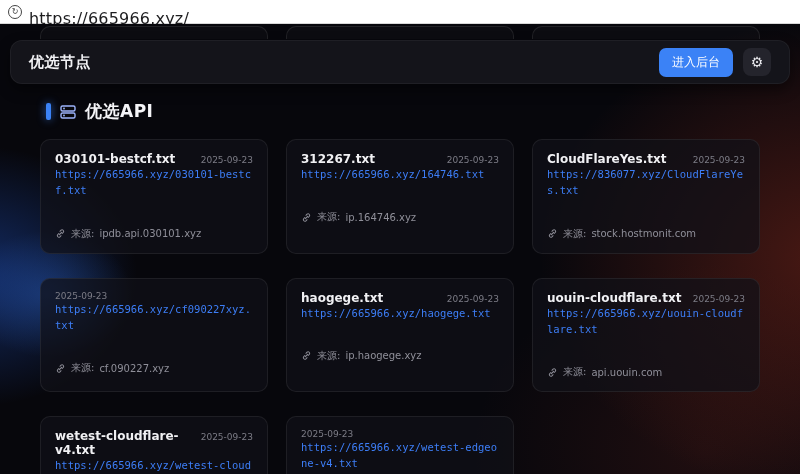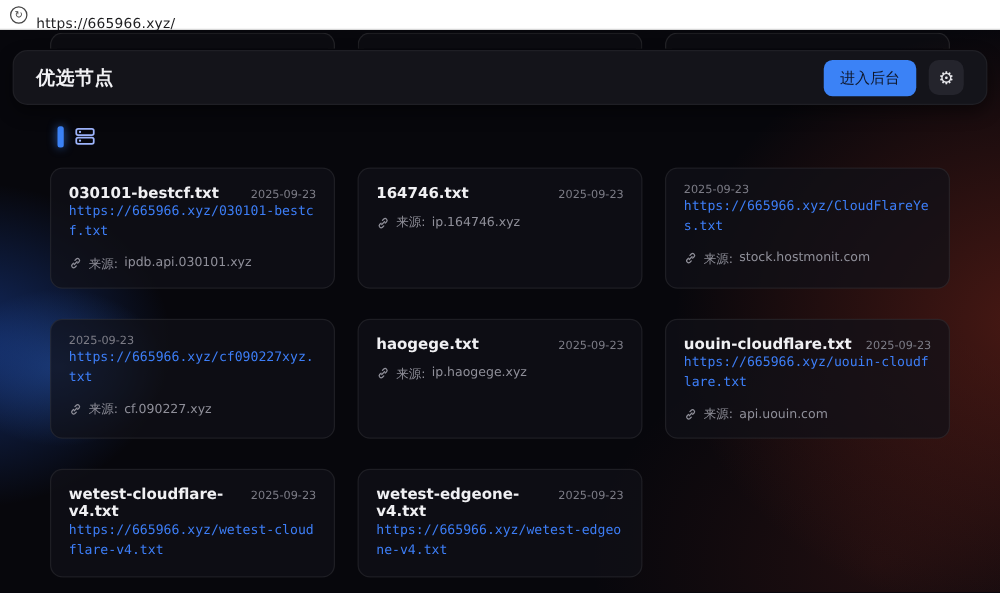--- a/index.html
+++ b/index.html
@@ -4,21 +4,21 @@
 <style>
   * { margin:0; padding:0; box-sizing:border-box; }
   html,body { width:800px; height:474px; overflow:hidden; background:#07070c;
     font-family:"DejaVu Sans","Liberation Sans",sans-serif; }
 
   
   .browser-bar { height:24px; background:#ffffff; border-bottom:1px solid #d8d8d8;
     display:flex; align-items:center; padding:0 8px; gap:7px; }
   .site-info { width:14px; height:14px; border-radius:50%; border:1.5px solid #444;
     display:flex; align-items:center; justify-content:center; font-size:8px; color:#444; }
-  .url-text { font-size:11px; color:#1d1d1f; letter-spacing:.2px;margin-top:14px; }
+  .url-text { font-size:16px; color:#1d1d1f; letter-spacing:.2px;margin-top:14px; }
 
   
   .page { position:relative; width:800px; height:450px; overflow:hidden;
     background:
       radial-gradient(260px 210px at -3% 56%, rgba(37,99,235,.40), transparent 62%),
       radial-gradient(120px 90px  at  6% 60%, rgba(59,130,246,.30), transparent 70%),
       radial-gradient(430px 360px at 103% 52%, rgba(150,45,28,.45), transparent 66%),
       radial-gradient(320px 260px at 88% 95%, rgba(120,40,30,.22), transparent 72%),
       #07070c; }
 
@@ -28,21 +28,21 @@
   .ghost-card { height:13px; border:1px solid rgba(255,255,255,.09); border-bottom:none;
     border-radius:10px 10px 0 0; background:rgba(255,255,255,.025); }
 
   
   .header-bar { position:absolute; top:16px; left:10px; right:10px; height:44px;
     background:#14141a; border:1px solid rgba(255,255,255,.05); border-radius:12px;
     display:flex; align-items:center; padding:0 18px; box-shadow:0 6px 14px rgba(0,0,0,.45);
     z-index:5; }
   .header-title { color:#f2f2f5; font-size:15px; font-weight:bold; letter-spacing:.5px; }
   .header-spacer { flex:1; }
-  .admin-btn { background:#3b82f6; color:#0f172a; font-size:12px; border:none; cursor:pointer;
+  .admin-btn { background:#3b82f6; color:#ffffff; font-size:12px; border:none; cursor:pointer;
     padding:6px 13px; border-radius:7px; font-family:inherit; }
   .gear-btn { width:28px; height:28px; margin-left:10px; background:#24242c; border:none;
     border-radius:8px; color:#e8e8ec; font-size:14px; line-height:1; cursor:pointer;
     display:flex; align-items:center; justify-content:center; }
 
   
   .content { position:relative; padding:76px 40px 0 40px; z-index:2; }
   .section-head { display:flex; align-items:center; gap:8px; margin:0 0 16px 6px; }
   .accent-bar { width:5px; height:17px; border-radius:2px; background:#3b82f6;
     box-shadow:0 0 8px rgba(59,130,246,.7); }
@@ -51,21 +51,21 @@
 
   .grid { display:grid; grid-template-columns:repeat(3,1fr); gap:24px 18px; }
   .card { background:rgba(17,17,24,.72); border:1px solid rgba(255,255,255,.07);
     border-radius:10px; padding:12px 14px; }
   .card-top { display:flex; align-items:baseline; justify-content:space-between; gap:8px; }
   .card-name { color:#f0f0f3; font-size:12px; font-weight:bold; }
   .card-date { color:#7c7c86; font-size:9px; white-space:nowrap;text-align:center; }
   .card-url { display:block; color:#3d7ef7; font-size:10.5px;
     font-family:"DejaVu Sans Mono","Liberation Mono",monospace; text-decoration:none;
     word-break:break-all; line-height:1.55; cursor:pointer; }
-  .card-src { display:flex; align-items:center; gap:5px; margin-top:10px;
+  .card-src { display:flex; align-items:center; gap:5px; margin-top:28px;
     color:#8f8f99; font-size:10px; }
   .card-src svg { flex:none; }
 </style>
 </head>
 <body>
 
 <div class="browser-bar">
   <span class="site-info">↻</span>
   <span class="url-text">https://665966.xyz/</span>
 </div>
@@ -92,57 +92,60 @@
     <div class="section-head">
       <span class="accent-bar"></span>
       <span class="section-icon">
         <svg width="18" height="18" viewBox="0 0 18 18">
           <rect x="2" y="3" width="14" height="5" rx="1.5" fill="none" stroke="#9db4fb" stroke-width="1.4"></rect>
           <rect x="2" y="10" width="14" height="5" rx="1.5" fill="none" stroke="#9db4fb" stroke-width="1.4"></rect>
           <circle cx="5" cy="5.5" r="0.9" fill="#9db4fb"></circle>
           <circle cx="5" cy="12.5" r="0.9" fill="#9db4fb"></circle>
         </svg>
       </span>
+      <span class="section-title">优选API</span>
     </div>
 
     <div class="grid">
   <div class="card">
     <div class="card-top">
       <span class="card-name">030101-bestcf.txt</span>
       <span class="card-date">2025-09-23</span>
     </div>
     <a class="card-url">https://665966.xyz/030101-bestcf.txt</a>
     <div class="card-src">
       <svg width="11" height="11" viewBox="0 0 12 12">
         <path d="M4.8 7.2 L7.2 4.8 M4.2 6 L3 7.2 a1.7 1.7 0 0 0 2.4 2.4 L6.6 8.4 M7.8 6 L9 4.8 A1.7 1.7 0 0 0 6.6 2.4 L5.4 3.6" fill="none" stroke="#8f8f99" stroke-width="1.1" stroke-linecap="round"></path>
       </svg>
       <span class="src-label">来源:</span>
       <span class="src-value">ipdb.api.030101.xyz</span>
     </div>
   </div>
 
   <div class="card">
     <div class="card-top">
-      <span class="card-name">164746.txt</span>
-      <span class="card-date">2025-09-23</span>
-    </div>
+      <span class="card-name">312267.txt</span>
+      <span class="card-date">2025-09-23</span>
+    </div>
+    <a class="card-url">https://665966.xyz/164746.txt</a>
     <div class="card-src">
       <svg width="11" height="11" viewBox="0 0 12 12">
         <path d="M4.8 7.2 L7.2 4.8 M4.2 6 L3 7.2 a1.7 1.7 0 0 0 2.4 2.4 L6.6 8.4 M7.8 6 L9 4.8 A1.7 1.7 0 0 0 6.6 2.4 L5.4 3.6" fill="none" stroke="#8f8f99" stroke-width="1.1" stroke-linecap="round"></path>
       </svg>
       <span class="src-label">来源:</span>
       <span class="src-value">ip.164746.xyz</span>
     </div>
   </div>
 
   <div class="card">
     <div class="card-top">
-      <span class="card-date">2025-09-23</span>
-    </div>
-    <a class="card-url">https://665966.xyz/CloudFlareYes.txt</a>
+      <span class="card-name">CloudFlareYes.txt</span>
+      <span class="card-date">2025-09-23</span>
+    </div>
+    <a class="card-url">https://836077.xyz/CloudFlareYes.txt</a>
     <div class="card-src">
       <svg width="11" height="11" viewBox="0 0 12 12">
         <path d="M4.8 7.2 L7.2 4.8 M4.2 6 L3 7.2 a1.7 1.7 0 0 0 2.4 2.4 L6.6 8.4 M7.8 6 L9 4.8 A1.7 1.7 0 0 0 6.6 2.4 L5.4 3.6" fill="none" stroke="#8f8f99" stroke-width="1.1" stroke-linecap="round"></path>
       </svg>
       <span class="src-label">来源:</span>
       <span class="src-value">stock.hostmonit.com</span>
     </div>
   </div>
 
   <div class="card">
@@ -157,20 +160,21 @@
       <span class="src-label">来源:</span>
       <span class="src-value">cf.090227.xyz</span>
     </div>
   </div>
 
   <div class="card">
     <div class="card-top">
       <span class="card-name">haogege.txt</span>
       <span class="card-date">2025-09-23</span>
     </div>
+    <a class="card-url">https://665966.xyz/haogege.txt</a>
     <div class="card-src">
       <svg width="11" height="11" viewBox="0 0 12 12">
         <path d="M4.8 7.2 L7.2 4.8 M4.2 6 L3 7.2 a1.7 1.7 0 0 0 2.4 2.4 L6.6 8.4 M7.8 6 L9 4.8 A1.7 1.7 0 0 0 6.6 2.4 L5.4 3.6" fill="none" stroke="#8f8f99" stroke-width="1.1" stroke-linecap="round"></path>
       </svg>
       <span class="src-label">来源:</span>
       <span class="src-value">ip.haogege.xyz</span>
     </div>
   </div>
 
   <div class="card">
@@ -192,21 +196,20 @@
     <div class="card-top">
       <span class="card-name">wetest-cloudflare-v4.txt</span>
       <span class="card-date">2025-09-23</span>
     </div>
     <a class="card-url">https://665966.xyz/wetest-cloudflare-v4.txt</a>
 
   </div>
 
   <div class="card">
     <div class="card-top">
-      <span class="card-name">wetest-edgeone-v4.txt</span>
       <span class="card-date">2025-09-23</span>
     </div>
     <a class="card-url">https://665966.xyz/wetest-edgeone-v4.txt</a>
 
   </div>
 </div>
 
   </div>
 </div>
 

